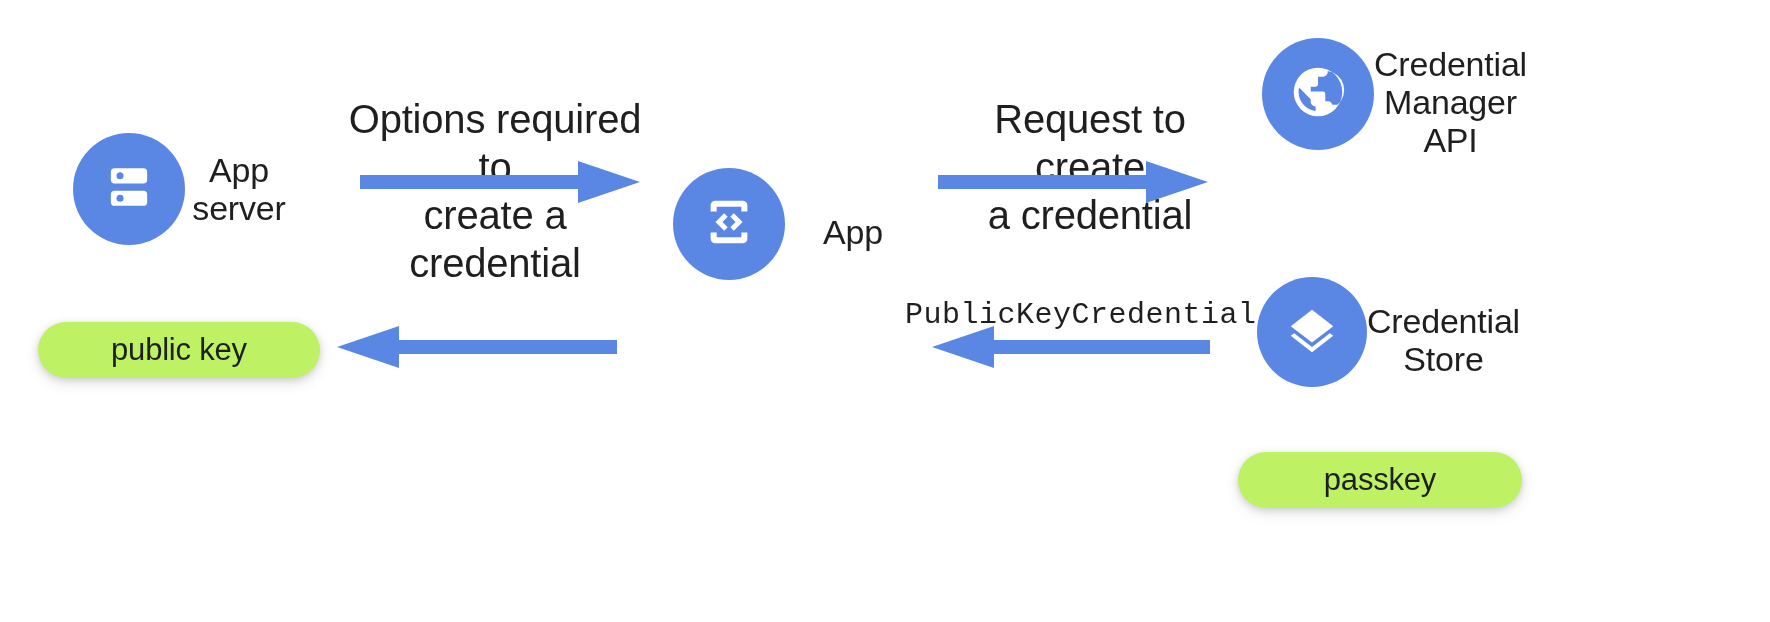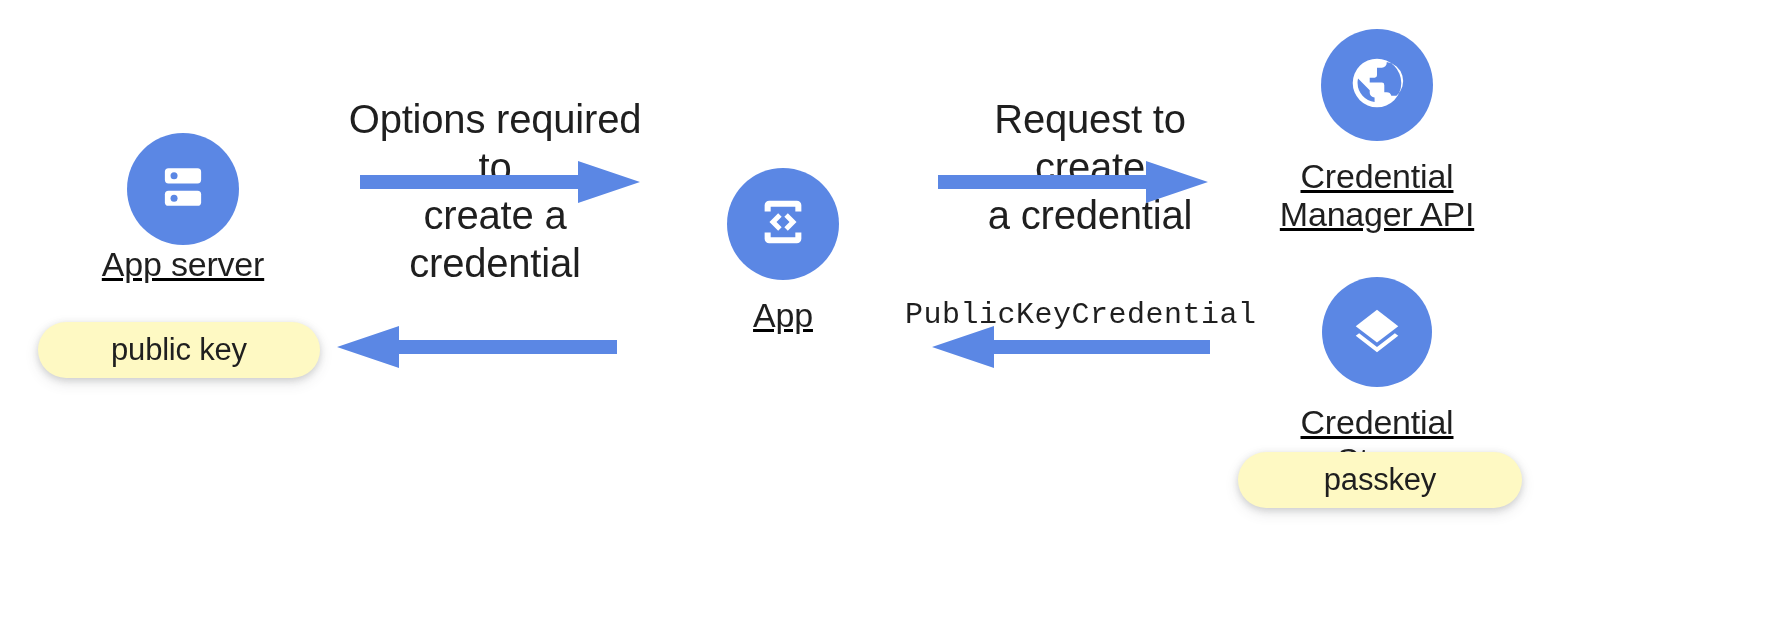--- a/index.html
+++ b/index.html
@@ -15,23 +15,22 @@
     width: 1770px;
     height: 622px;
     background: #ffffff;
     overflow: hidden;
   }
 
   
   .node {
     position: absolute;
     display: flex;
-    flex-direction: column;
+    flex-direction: row;
     align-items: center;
-    text-decoration: underline;
   }
   .circle {
     border-radius: 50%;
     background: #5b87e4;
     display: flex;
     align-items: center;
     justify-content: center;
     flex: none;
   }
   .node-label {
@@ -40,21 +39,21 @@
     line-height: 1.12;
     text-align: center;
     white-space: pre-line;
     letter-spacing: -0.2px;
     font-weight: 400;
   }
 
   
   .pill {
     position: absolute;
-    background: #fef9c3;
+    background: #bef264;
     border-radius: 999px;
     box-shadow: 0 2px 7px rgba(60,64,67,0.18), 0 5px 14px rgba(60,64,67,0.13);
     display: flex;
     align-items: center;
     justify-content: center;
     color: #1f1f1f;
     font-size: 31px;
     letter-spacing: -0.2px;
   }
 
@@ -109,21 +108,21 @@
           <path d="M6.3 3.2h11.4a1.9 1.9 0 0 1 1.9 1.9v2.6h-2.5V5.7H6.9v2.0H4.4V5.1a1.9 1.9 0 0 1 1.9-1.9z" fill="#ffffff"></path>
 
           <path d="M4.4 16.3h2.5v2.0h10.2v-2.0h2.5v2.6a1.9 1.9 0 0 1-1.9 1.9H6.3a1.9 1.9 0 0 1-1.9-1.9z" fill="#ffffff"></path>
 
           <path d="M10.0 8.4l1.45 1.45-2.15 2.15 2.15 2.15L10.0 15.6 6.4 12z" fill="#ffffff"></path>
 
           <path d="M14.0 8.4L17.6 12 14.0 15.6l-1.45-1.45 2.15-2.15-2.15-2.15z" fill="#ffffff"></path>
         </svg>
       </span>
     </div>
-    <div class="node-label" style="margin-top:16px;">App</div>
+    <div class="node-label" style="margin-top:16px;margin-left:38px;">App</div>
   </div>
 
   <div class="node" style="left:1262px; top:29px; width:230px;">
     <div class="circle" style="width:112px; height:112px;">
       <span style="display:block;">
         <svg width="62" height="62" viewBox="0 0 24 24" aria-hidden="true">
           <path fill="#ffffff" d="M12 2.6A9.4 9.4 0 1 0 21.4 12 9.41 9.41 0 0 0 12 2.6zm-.94 16.73a7.53 7.53 0 0 1-6.59-7.33 7.45 7.45 0 0 1 .2-1.7l4.51 4.51v.94a1.88 1.88 0 0 0 1.88 1.88zm6.49-2.39a1.86 1.86 0 0 0-1.79-1.34h-.94v-2.82a.94.94 0 0 0-.94-.94H9.18v-1.88h1.88a.94.94 0 0 0 .94-.94V6.11h1.88a1.88 1.88 0 0 0 1.88-1.88v-.39a7.52 7.52 0 0 1 3.79 13.1z"></path>
         </svg>
       </span>
     </div>

